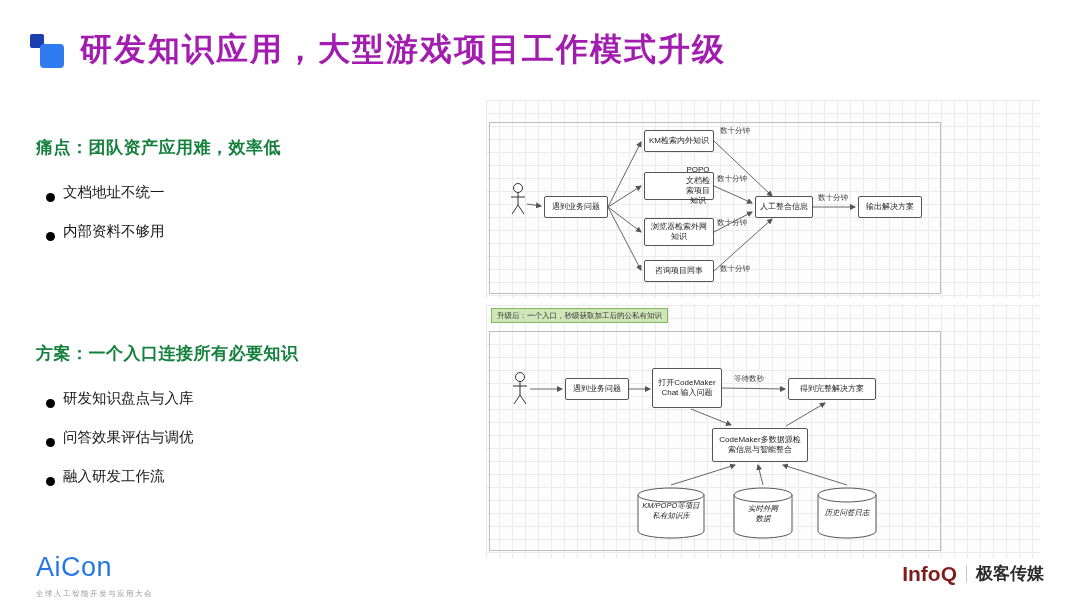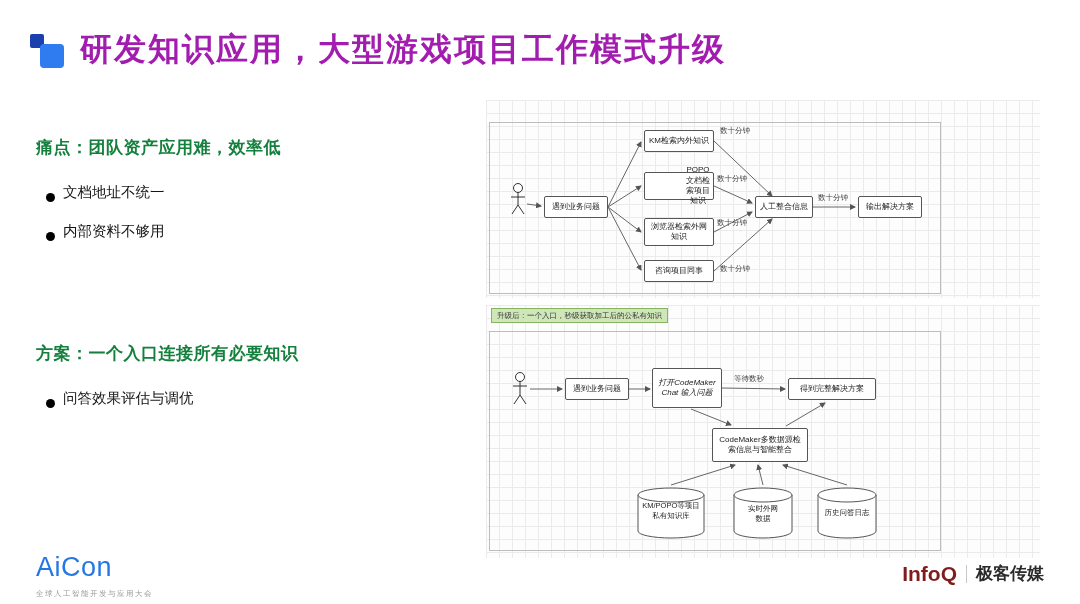--- a/index.html
+++ b/index.html
@@ -46,21 +46,21 @@
     background:#cfe6b8; border:1px solid #86b560; color:#333;
     font-size:7.5px; line-height:1.25; padding:2px 5px; white-space:nowrap;
   }
   .flow-svg { position:absolute; left:0; top:0; z-index:2; }
   .fbox {
     position:absolute; z-index:3; background:#fff; border:1px solid #555; border-radius:2px;
     display:flex; align-items:center; justify-content:center; text-align:center;
     font-size:8px; line-height:1.3; color:#222; padding:1px 3px;
   }
   .flabel { position:absolute; z-index:3; font-size:7.5px; color:#444; white-space:nowrap; }
-  .cyl-label { position:absolute; z-index:3; font-size:7.5px; color:#222; text-align:center; line-height:1.3; }
+  .cyl-label { position:absolute; z-index:3; font-size:7.5px; color:#222; text-align:center; line-height:1.3;font-style:italic; }
 
   
   .footer-logo { position:absolute; left:36px; top:554px; }
   .logo-text { font-size:27px; font-weight:400; color:#2577e6; letter-spacing:0.5px; line-height:1; }
   .logo-sub  { font-size:7.5px; color:#9a9a9a; letter-spacing:1.5px; margin-top:8px; }
   .footer-partner { position:absolute; right:36px; top:562px; display:flex; align-items:center; gap:9px; }
   .infoq { font-size:21px; font-weight:800; color:#7f1d1d; line-height:1; }
   .partner-divider { width:1px; height:18px; background:#c9c9c9; }
   .partner-name { font-size:17px; font-weight:700; color:#2a2a2a; }
 </style>
@@ -84,21 +84,29 @@
   <div class="bullet-row">
     <span class="dot"></span>
     <span class="bullet-text">内部资料不够用</span>
   </div>
 </div>
 
 <div class="section-heading" id="solution-heading">方案：一个入口连接所有必要知识</div>
 <div class="bullets" id="solution-list">
   <div class="bullet-row">
     <span class="dot"></span>
+    <span class="bullet-text">研发知识盘点与入库</span>
+  </div>
+  <div class="bullet-row">
+    <span class="dot"></span>
     <span class="bullet-text">问答效果评估与调优</span>
+  </div>
+  <div class="bullet-row">
+    <span class="dot"></span>
+    <span class="bullet-text">融入研发工作流</span>
   </div>
 </div>
 
 <div class="gridpanel" id="panel-before">
   <div class="canvas-border"></div>
 
   <svg class="flow-svg" width="554" height="198" viewBox="0 0 554 198">
     <defs>
       <marker id="ahA" markerWidth="6" markerHeight="6" refX="5" refY="3" orient="auto">
         <path d="M0,0 L6,3 L0,6 z" fill="#555"></path>
@@ -165,21 +173,21 @@
       <path d="M152,190 L152,226 A33,7 0 0 0 218,226 L218,190"></path>
       <ellipse cx="185" cy="190" rx="33" ry="7"></ellipse>
       <path d="M248,190 L248,226 A29,7 0 0 0 306,226 L306,190"></path>
       <ellipse cx="277" cy="190" rx="29" ry="7"></ellipse>
       <path d="M332,190 L332,226 A29,7 0 0 0 390,226 L390,190"></path>
       <ellipse cx="361" cy="190" rx="29" ry="7"></ellipse>
     </g>
   </svg>
 
   <div class="fbox" style="left:79px;  top:73px;  width:64px; height:22px;">遇到业务问题</div>
-  <div class="fbox" style="left:166px; top:63px;  width:70px; height:40px;font-style:italic;">打开CodeMaker Chat 输入问题</div>
+  <div class="fbox" style="left:166px; top:63px;  width:70px; height:40px;">打开CodeMaker Chat 输入问题</div>
   <div class="fbox" style="left:302px; top:73px;  width:88px; height:22px;">得到完整解决方案</div>
   <div class="fbox" style="left:226px; top:123px; width:96px; height:34px;">CodeMaker多数据源检索信息与智能整合</div>
 
   <div class="flabel" style="left:248px; top:69px;">等待数秒</div>
 
   <div class="cyl-label" style="left:153px; top:196px; width:64px;">KM/POPO等项目私有知识库</div>
   <div class="cyl-label" style="left:259px; top:199px; width:36px;">实时外网数据</div>
   <div class="cyl-label" style="left:333px; top:203px; width:56px;">历史问答日志</div>
 </div>
 

